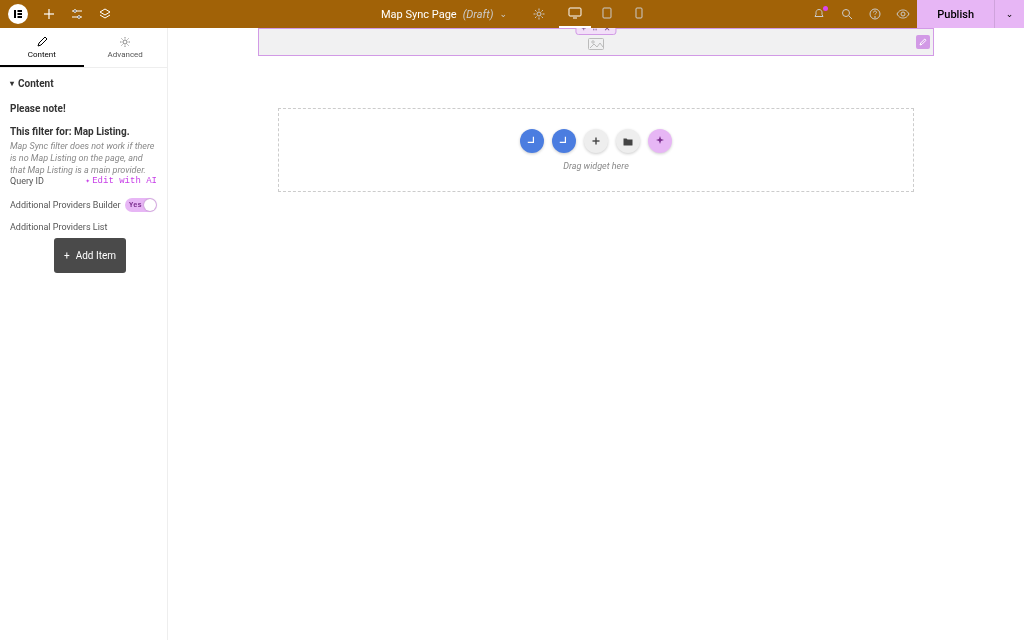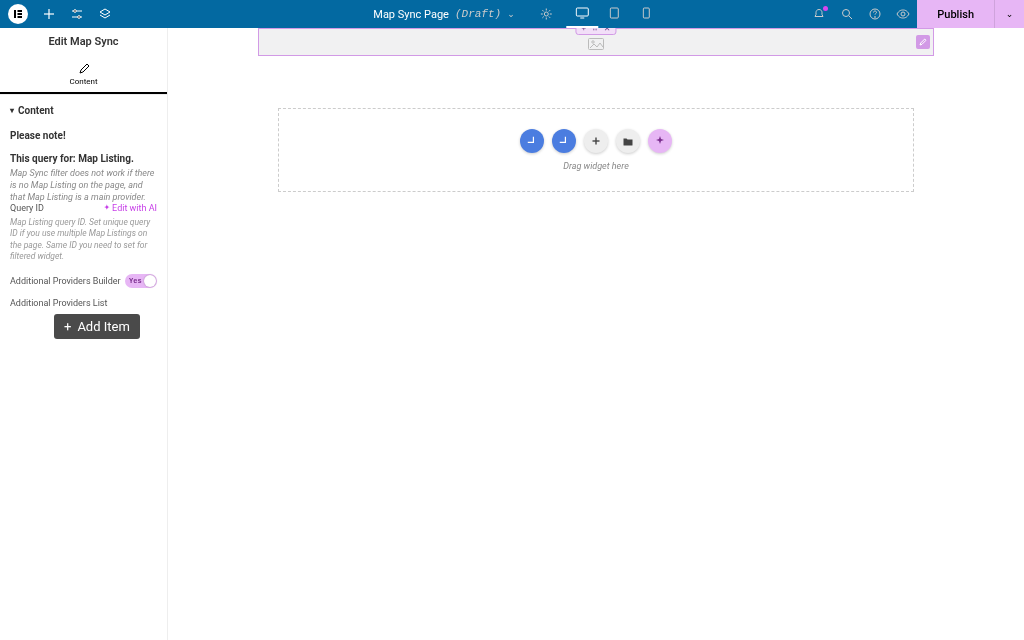--- a/index.html
+++ b/index.html
@@ -1,25 +1,25 @@
 <!DOCTYPE html>
 <html><head>
 <meta charset="utf-8">
 <style>
 * { box-sizing: border-box; margin: 0; padding: 0; }
 body { font-family: -apple-system, BlinkMacSystemFont, "Segoe UI", Roboto, sans-serif; font-size: 11px; color: #333; background: #fff; width: 1024px; height: 640px; overflow: hidden; position: relative; }
 
 
-.topbar { height: 28px; background: #0369a1; display: flex; align-items: center; color: #fff; position: relative; }
+.topbar { height: 28px; background: #a16207; display: flex; align-items: center; color: #fff; position: relative; }
 .topbar-left { display: flex; align-items: center; gap: 14px; padding-left: 8px; }
 .logo-circle { width: 20px; height: 20px; background: #fff; border-radius: 50%; display: flex; align-items: center; justify-content: center; color: #000; font-weight: 900; font-size: 10px; }
 .top-icon { color: #fff; font-size: 12px; cursor: pointer; display: flex; align-items: center; justify-content: center; width: 14px; }
 .topbar-center { position: absolute; left: 50%; transform: translateX(-50%); display: flex; align-items: center; gap: 0; }
 .page-title-box { display: flex; align-items: center; gap: 6px; padding: 0 12px; height: 28px; font-size: 11px; }
-.page-title-box .draft { font-style: italic; color: #ccc; font-family: Liberation Mono, monospace; }
+.page-title-box .draft { font-style: italic; color: #ccc; }
 .chev { font-size: 9px; color: #ccc; }
 .gear { font-size: 12px; margin: 0 14px; cursor: pointer; color: #ccc; }
 .device-group { display: flex; align-items: center; height: 28px; }
 .device-btn { width: 32px; height: 28px; display: flex; align-items: center; justify-content: center; color: #ccc; cursor: pointer; border-bottom: 2px solid transparent; }
 .device-btn.active { border-bottom: 2px solid #fff; color: #fff; }
 .topbar-right { margin-left: auto; display: flex; align-items: center; height: 100%; }
 .right-icon { width: 28px; height: 28px; display: flex; align-items: center; justify-content: center; color: #ccc; cursor: pointer; position: relative; }
 .right-icon .dot { position: absolute; top: 6px; right: 5px; width: 5px; height: 5px; background: #d946ef; border-radius: 50%; }
 .publish-btn { background: #e7b6f5; color: #000; height: 28px; padding: 8px 20px; display: flex; align-items: center; font-size: 11px; font-weight: 500; cursor: pointer; }
 .publish-drop { background: #e7b6f5; color: #000; height: 28px; width: 30px; display: flex; align-items: center; justify-content: center; cursor: pointer; border-left: 1px solid rgba(0,0,0,0.1); }
@@ -38,32 +38,32 @@
 .section-header { display: flex; align-items: center; gap: 4px; font-size: 10px; font-weight: 700; padding: 10px 0 8px; cursor: pointer; }
 .section-header::before { content: "▾"; font-size: 8px; }
 .note-title { font-size: 10px; font-weight: 700; margin-top: 6px; }
 .note-body { font-size: 9px; font-style: italic; color: #888; line-height: 1.35; margin-top: 4px; }
 .note-body a { color: #4a7fb5; text-decoration: none; }
 .filter-for { font-size: 10px; font-weight: 700; margin-top: 12px; }
 .filter-for-note { font-size: 9px; font-style: italic; color: #888; line-height: 1.35; margin-top: 3px; }
 
 .field-row { display: flex; justify-content: space-between; align-items: center; }
 .field-label { font-size: 9px; color: #555; }
-.edit-ai { font-size: 9px; color: #c73ee8; cursor: pointer; display: flex; align-items: flex-start; gap: 2px; }
+.edit-ai { font-size: 9px; color: #c73ee8; cursor: pointer; display: flex; align-items: flex-start; gap: 2px; font-family: Liberation Mono, monospace; }
 .edit-ai::before { content: "✦"; font-size: 8px; }
 .text-input { width: 100%; margin-top: 4px; border: 1px solid #ddd; border-radius: 3px; padding: 4px 6px; font-size: 10px; color: #555; }
 .input-help { font-size: 8.5px; font-style: italic; color: #999; line-height: 1.3; margin-top: 4px; }
 
 .toggle-row { display: flex; justify-content: space-between; align-items: center; margin-top: 12px; }
 .toggle { width: 32px; height: 14px; background: #e7b6f5; border-radius: 8px; position: relative; display: flex; align-items: center; }
 .toggle .knob { width: 12px; height: 12px; background: #fff; border-radius: 50%; position: absolute; right: 1px; box-shadow: 0 0 2px rgba(0,0,0,0.3); }
 .toggle .yes { position: absolute; left: 4px; font-size: 7px; color: #7a2c8d; font-weight: 600; font-family: Liberation Mono, monospace; }
 
 .providers-label { font-size: 9px; color: #555; margin-top: 10px; }
-.add-item-btn { display: inline-flex; align-items: center; gap: 6px; background: #4a4a4a; color: #fff; font-size: 13px; padding: 5px 10px; border-radius: 3px; margin-top: 6px; cursor: pointer; margin-left: 44px; }
+.add-item-btn { display: inline-flex; align-items: center; gap: 6px; background: #4a4a4a; color: #fff; font-size: 10px; padding: 12px 10px; border-radius: 3px; margin-top: 6px; cursor: pointer; margin-left: 44px; }
 .add-item-btn::before { content: "+"; }
 
 
 .collapse-chip { position: absolute; top: 330px; left: 168px; width: 8px; height: 20px; background: #fff; border: 1px solid #ddd; border-left: none; border-radius: 0 3px 3px 0; display: flex; align-items: center; justify-content: center; font-size: 7px; color: #888; cursor: pointer; }
 
 
 .canvas { position: absolute; top: 28px; left: 168px; right: 0; bottom: 0; background: #fff; overflow: hidden; }
 
 .selected-section { position: absolute; top: 0; left: 90px; right: 90px; height: 28px; border: 1px solid #d29ae6; background: #f1f1f2; }
 .section-controls { position: absolute; top: 0; left: 50%; transform: translate(-50%,-50%); background: #f2dff8; border: 1px solid #d29ae6; border-radius: 3px; display: flex; align-items: center; padding: 1px 5px; gap: 6px; height: 12px; }
@@ -175,49 +175,56 @@
         </svg>
     </div>
     <div class="publish-btn">Publish</div>
     <div class="publish-drop">
       <span class="chev" style="color:#000">⌄</span>
     </div>
   </div>
 </div>
 
 <div class="sidebar">
-  <div class="sidebar-title">Edit Map Sync</div>
   <div class="sidebar-tabs">
     <div class="sidebar-tab active">
       <div class="tab-icon">
         <svg width="12" height="12" viewBox="0 0 12 12" stroke="#000" stroke-width="1" fill="none" style="margin:0 auto">
             <path d="M2 10l1-3 6-6 2 2-6 6-3 1z"></path>
           </svg>
       </div>
       <span class="tab-label">Content</span>
     </div>
+    <div class="sidebar-tab">
+      <div class="tab-icon">
+        <svg width="12" height="12" viewBox="0 0 12 12" stroke="#888" stroke-width="1" fill="none" style="margin:0 auto">
+            <circle cx="6" cy="6" r="2"></circle>
+            <path d="M6 1v1.5M6 9.5V11M1 6h1.5M9.5 6H11M2.5 2.5l1 1M8.5 8.5l1 1M2.5 9.5l1-1M8.5 3.5l1-1"></path>
+          </svg>
+      </div>
+      <span class="tab-label">Advanced</span>
+    </div>
   </div>
 
   <div class="panel-body">
     <div class="section-header">
       <span>Content</span>
     </div>
 
     <div class="note-title">Please note!</div>
 
-    <div class="filter-for">This query for: Map Listing.</div>
+    <div class="filter-for">This filter for: Map Listing.</div>
     <div class="filter-for-note">Map Sync filter does not work if there is no Map Listing on the page, and that Map Listing is a main provider.</div>
 
     <div class="field-row">
       <span class="field-label">Query ID</span>
       <span class="edit-ai">
           <span>Edit with AI</span>
         </span>
     </div>
-    <div class="input-help">Map Listing query ID. Set unique query ID if you use multiple Map Listings on the page. Same ID you need to set for filtered widget.</div>
 
     <div class="toggle-row">
       <span class="field-label">Additional Providers Builder</span>
       <div class="toggle">
         <span class="yes">Yes</span>
         <span class="knob"></span>
       </div>
     </div>
 
     <div class="providers-label">Additional Providers List</div>

